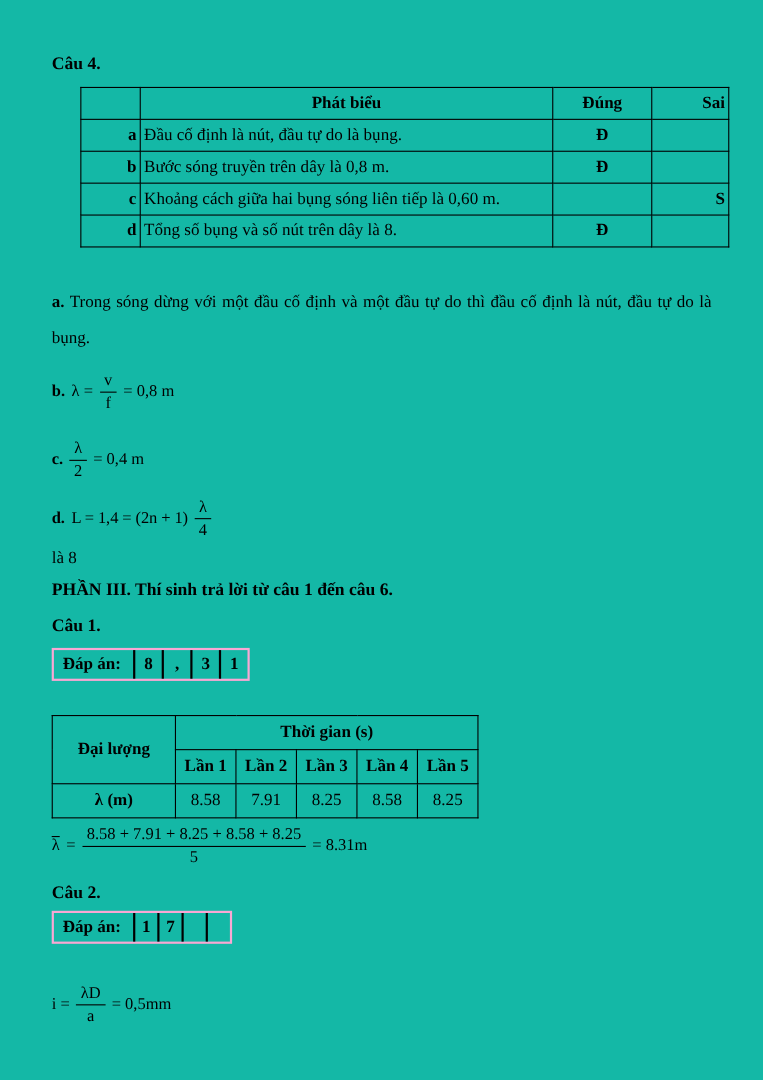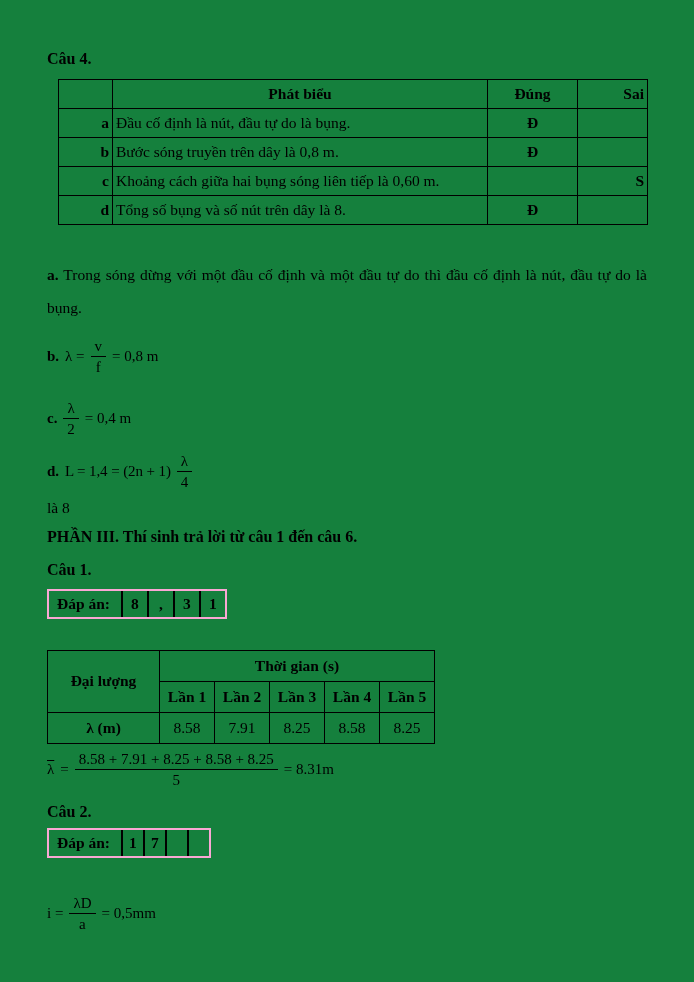--- a/index.html
+++ b/index.html
@@ -1,32 +1,32 @@
 <!DOCTYPE html>
 <html><head>
 <meta charset="utf-8">
 <style>
   html,body { margin:0; padding:0; background:#ffffff; }
   .page {
     position:relative;
     width:694px; height:982px;
     box-sizing:border-box;
     padding:48px 47px 0 47px;
-    background:#15803d;
+    background:#14b8a6;
     color:#000;
     font-family:"Liberation Serif", serif;
     font-size:15.5px;
     overflow:hidden;
   }
   .heading { font-weight:bold; font-size:16px; line-height:22px; margin:0; }
 
   
   .tbl { border-collapse:collapse; table-layout:fixed; }
   .tbl th, .tbl td { border:1.5px solid #000; padding:0 3px; vertical-align:middle; font-size:15.5px; }
-  #table1 { width:589px; margin:9px 0 0 11px;padding-left:20px; }
+  #table1 { width:589px; margin:9px 0 0 26px;padding-left:20px; }
   #table1 tr { height:29px; }
   #table1 th { font-weight:bold; }
   .col-letter   { width:54px; }
   .col-statement{ width:375px; }
   .col-dung     { width:90px; }
   .col-sai      { width:70px; }
   .cell-letter   { text-align:right; font-weight:bold; padding-right:6px; }
   .cell-statement{ text-align:left; padding-left:7px; }
   .cell-center   { text-align:center; }
   .cell-right    { text-align:right; padding-right:9px; }

